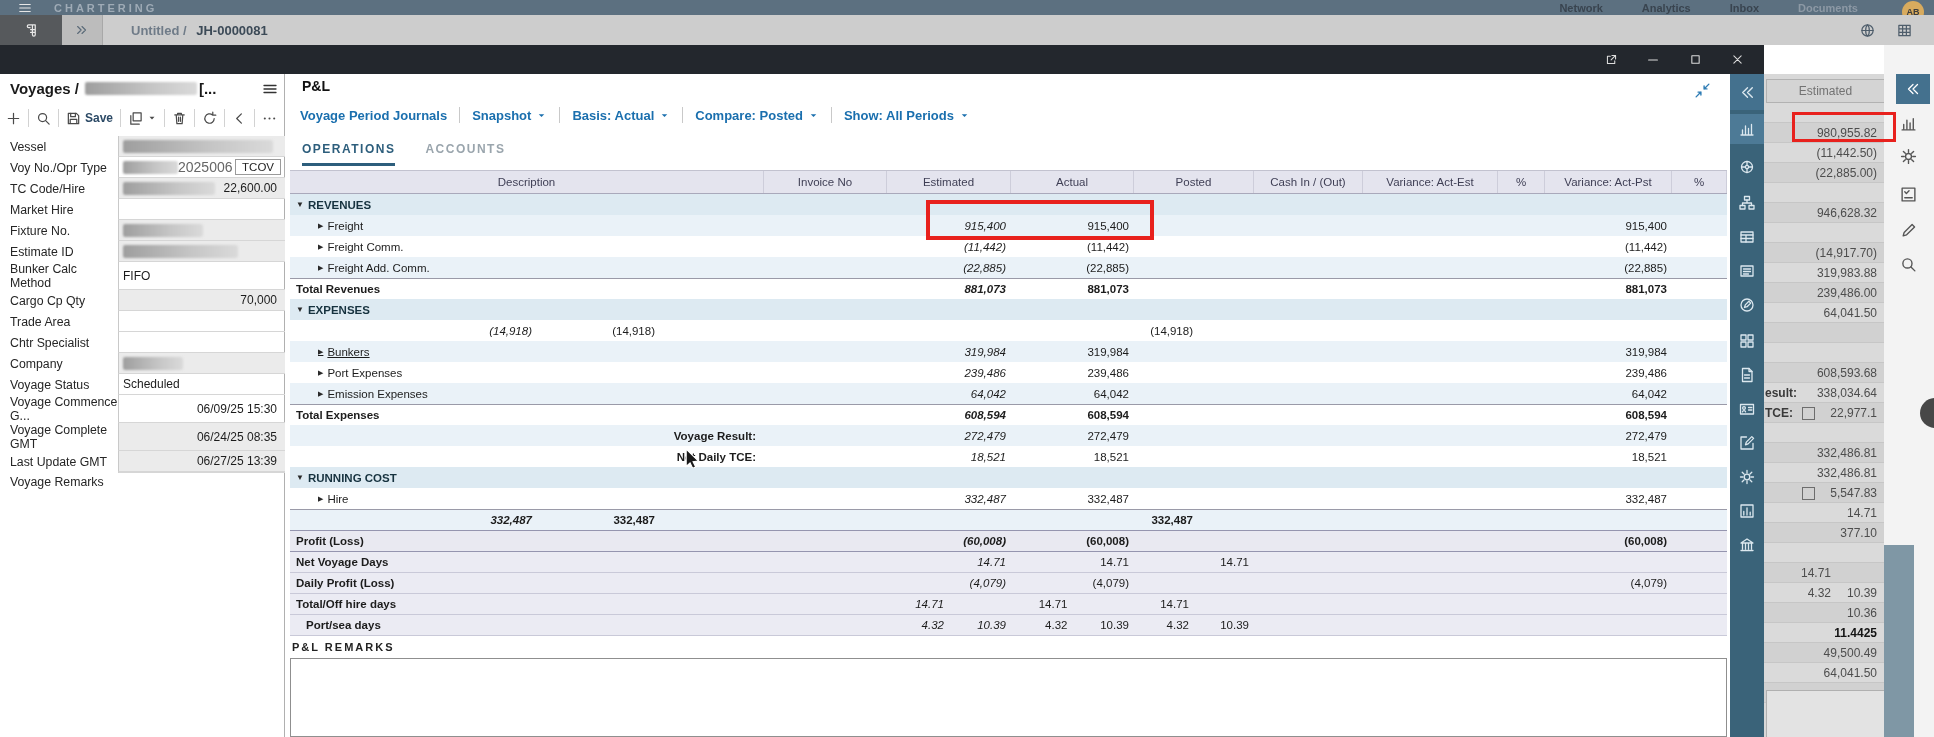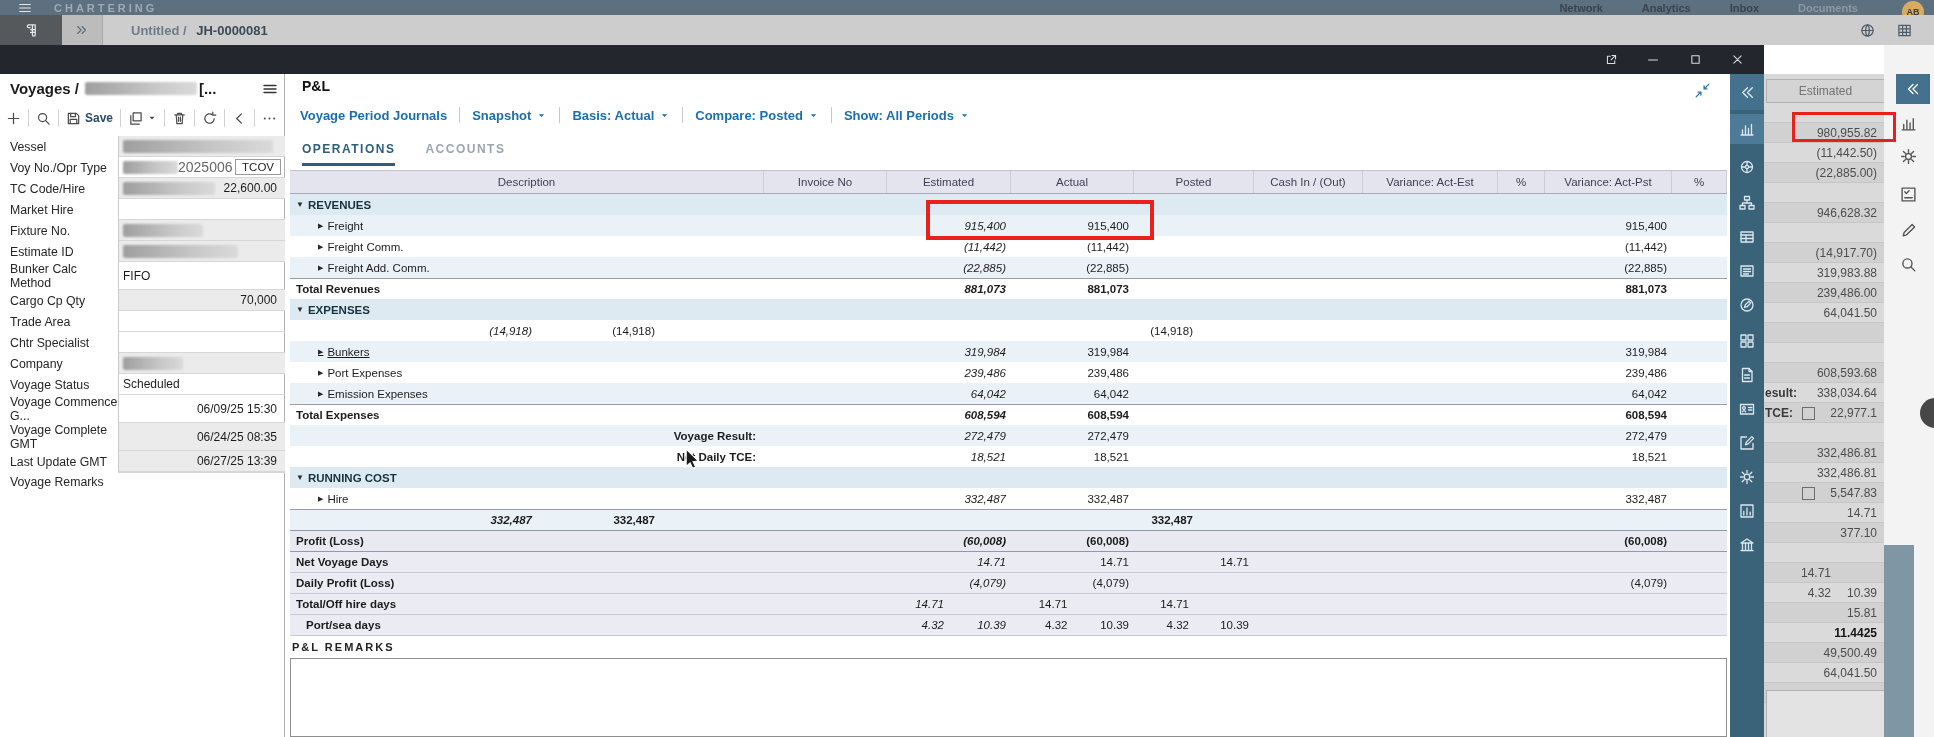--- a/index.html
+++ b/index.html
@@ -315,21 +315,21 @@
           <span></span>
         </div>
         <div class="sp-row">
           <span style="padding-right: 46px;">14.71</span>
         </div>
         <div class="sp-row">
           <span>4.32</span>
           <span class="sp-b">10.39</span>
         </div>
         <div class="sp-row">
-          <span>15.81</span>
+          <span>10.36</span>
         </div>
         <div class="sp-row bold">
           <span>11.4425</span>
         </div>
         <div class="sp-row">
           <span>49,500.49</span>
         </div>
         <div class="sp-row">
           <span>64,041.50</span>
         </div>

